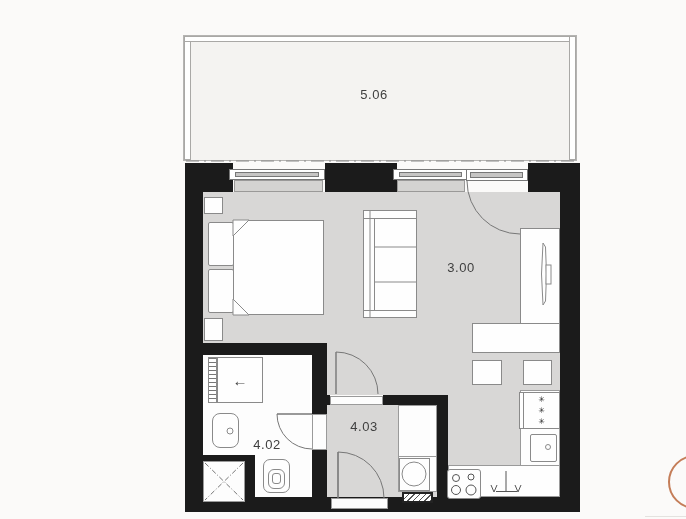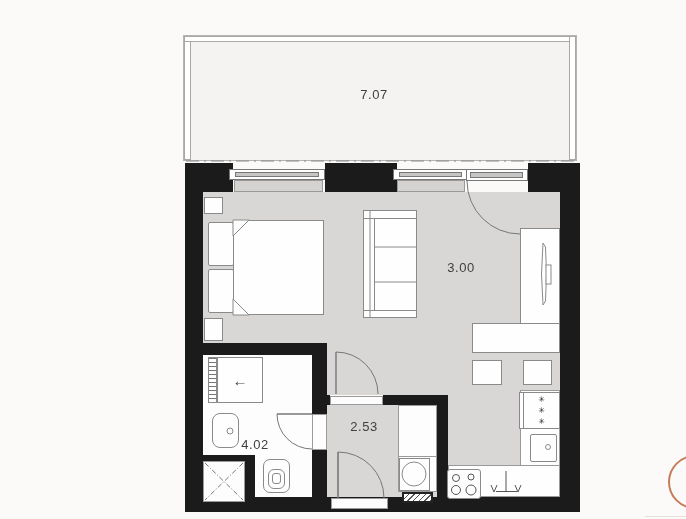--- a/index.html
+++ b/index.html
@@ -117,23 +117,23 @@
   <div class="abs" style="left:203px;top:461px;width:42px;height:41px;background:#fdfdfd;border:1px solid #9a9a9a;"></div>
   <div class="abs furn" style="left:263px;top:459px;width:27px;height:34px;border-radius:7px;"></div>
   <div class="abs furn" style="left:268px;top:469px;width:17px;height:20px;border-radius:6px;"></div>
   <div class="abs furn" style="left:272px;top:473px;width:9px;height:11px;border-radius:3px;"></div>
 
   <div class="abs" style="left:398px;top:405px;width:39px;height:87px;background:#fdfdfd;border:1px solid #9a9a9a;"></div>
   <div class="abs" style="left:398px;top:456px;width:39px;height:1px;background:#9a9a9a;"></div>
   <div class="abs furn" style="left:399px;top:458px;width:31px;height:33px;"></div>
 
   <div class="abs room-label" style="left:435px;top:260px;">3.00</div>
-  <div class="abs room-label" style="left:229px;top:437px;">4.02</div>
-  <div class="abs room-label" style="left:338px;top:419px;">2.53</div>
-  <div class="abs room-label" style="left:348px;top:87px;">7.07</div>
+  <div class="abs room-label" style="left:241px;top:437px;">4.02</div>
+  <div class="abs room-label" style="left:338px;top:419px;">4.03</div>
+  <div class="abs room-label" style="left:348px;top:87px;">5.06</div>
 
   <svg class="overlay" width="686" height="519" viewBox="0 0 686 519">
 
     <path d="M186 161 H574" stroke="#8a8a8a" stroke-width="1" fill="none" stroke-dasharray="13 5 2 5"></path>
 
     <path d="M467 181 A53 53 0 0 0 520 234" stroke="#777" stroke-width="1" fill="none"></path>
 
     <path d="M336 394 L336 352" stroke="#777" stroke-width="1.4" fill="none"></path>
     <path d="M336 352 A42 42 0 0 1 378 394" stroke="#777" stroke-width="1" fill="none"></path>
 

